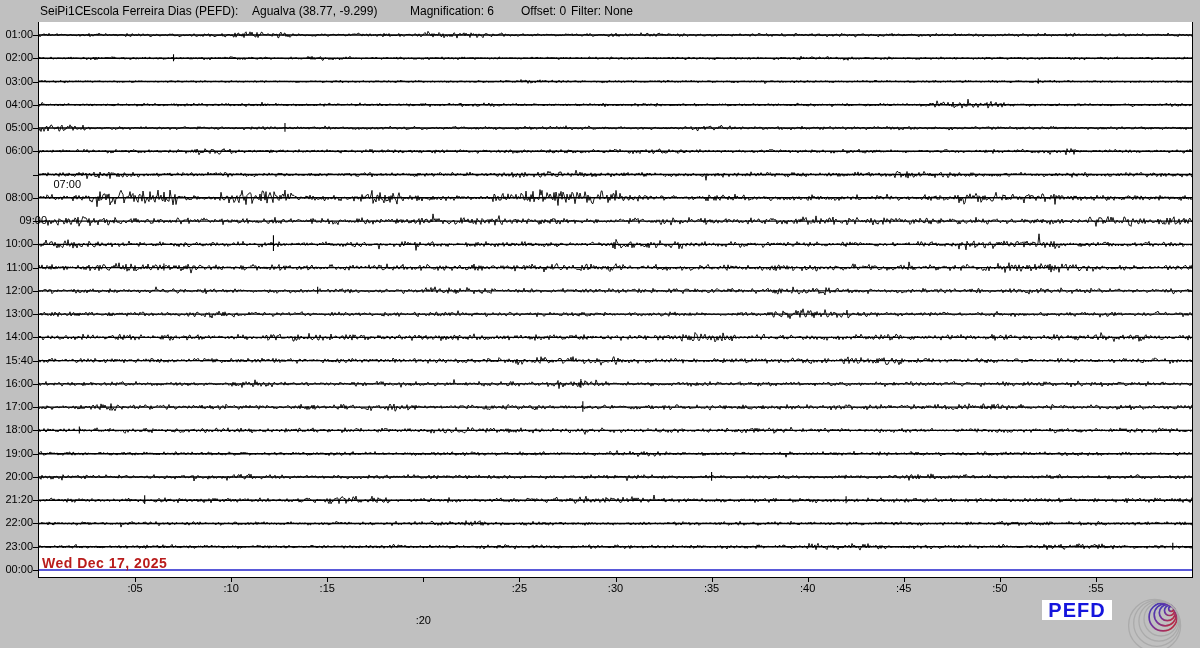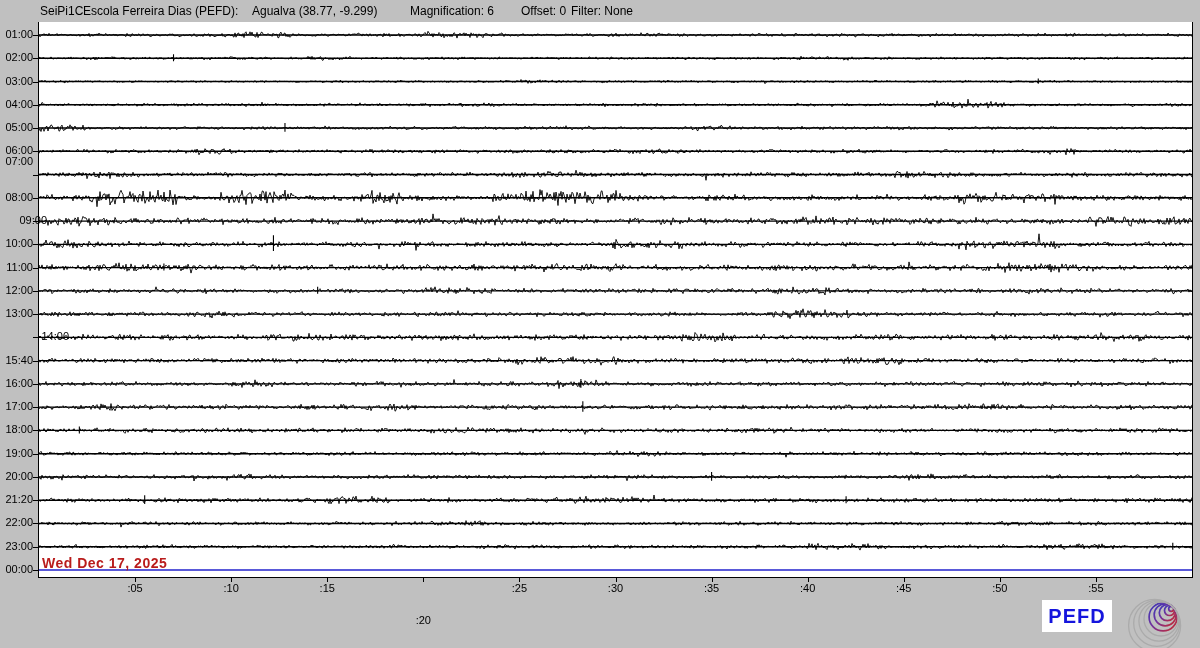--- a/index.html
+++ b/index.html
@@ -20,21 +20,21 @@
     font-size:11px;line-height:13px;color:#000;
   }
   .hourtick{position:absolute;width:6px;height:1px;background:#000;left:33px;}
   .xtick{position:absolute;width:1px;height:4px;background:#000;top:578px;}
   .xlabel{position:absolute;width:44px;text-align:center;font-size:11px;color:#000;top:582px;}
   #datelabel{
     position:absolute;left:42px;top:555px;font-size:14px;font-weight:bold;
     letter-spacing:0.5px;z-index:3;
   }
   #stationbadge{
-    position:absolute;left:1042px;top:600px;width:70px;height:32px;background:#fff;
+    position:absolute;left:1042px;top:600px;width:70px;height:20px;background:#fff;
     display:flex;align-items:center;justify-content:center;
     font-size:20px;font-weight:bold;letter-spacing:1px;
   }
   #logo{position:absolute;left:1124px;top:593px;}
 </style>
 </head>
 <body style="background: rgb(192, 192, 192);">
 
 <span class="hdr" style="left:40px">SeiPi1C</span>
 <span class="hdr" style="left:83px">Escola Ferreira Dias (PEFD):</span>
@@ -162,35 +162,35 @@
     <div class="hourlabel" style="top: 51.26px;">02:00</div>
     <div class="hourtick" style="top: 58.26px;"></div>
     <div class="hourlabel" style="top: 74.52px;">03:00</div>
     <div class="hourtick" style="top: 81.52px;"></div>
     <div class="hourlabel" style="top: 97.78px;">04:00</div>
     <div class="hourtick" style="top: 104.78px;"></div>
     <div class="hourlabel" style="top: 121.04px;">05:00</div>
     <div class="hourtick" style="top: 128.04px;"></div>
     <div class="hourlabel" style="top: 144.3px;">06:00</div>
     <div class="hourtick" style="top: 151.3px;"></div>
-    <div class="hourlabel" style="top: 155px;">07:00</div>
+    <div class="hourlabel" style="top: 178px; padding-left: 48px;">07:00</div>
     <div class="hourtick" style="top: 174.56px;"></div>
     <div class="hourlabel" style="top: 190.82px;">08:00</div>
     <div class="hourtick" style="top: 197.82px;"></div>
     <div class="hourlabel" style="top: 214.08px; margin-left: 14px;">09:00</div>
     <div class="hourtick" style="top: 221.08px;"></div>
     <div class="hourlabel" style="top: 237.34px;">10:00</div>
     <div class="hourtick" style="top: 244.34px;"></div>
     <div class="hourlabel" style="top: 260.6px;">11:00</div>
     <div class="hourtick" style="top: 267.6px;"></div>
     <div class="hourlabel" style="top: 283.86px;">12:00</div>
     <div class="hourtick" style="top: 290.86px;"></div>
     <div class="hourlabel" style="top: 307.12px;">13:00</div>
     <div class="hourtick" style="top: 314.12px;"></div>
-    <div class="hourlabel" style="top: 330.38px; padding-left: 36px;">14:00</div>
+    <div class="hourlabel" style="top: 330.38px;">14:00</div>
     <div class="hourtick" style="top: 337.38px;"></div>
     <div class="hourlabel" style="top: 353.64px;">15:40</div>
     <div class="hourtick" style="top: 360.64px;"></div>
     <div class="hourlabel" style="top: 376.9px;">16:00</div>
     <div class="hourtick" style="top: 383.9px;"></div>
     <div class="hourlabel" style="top: 400.16px;">17:00</div>
     <div class="hourtick" style="top: 407.16px;"></div>
     <div class="hourlabel" style="top: 423.42px;">18:00</div>
     <div class="hourtick" style="top: 430.42px;"></div>
     <div class="hourlabel" style="top: 446.68px;">19:00</div>

